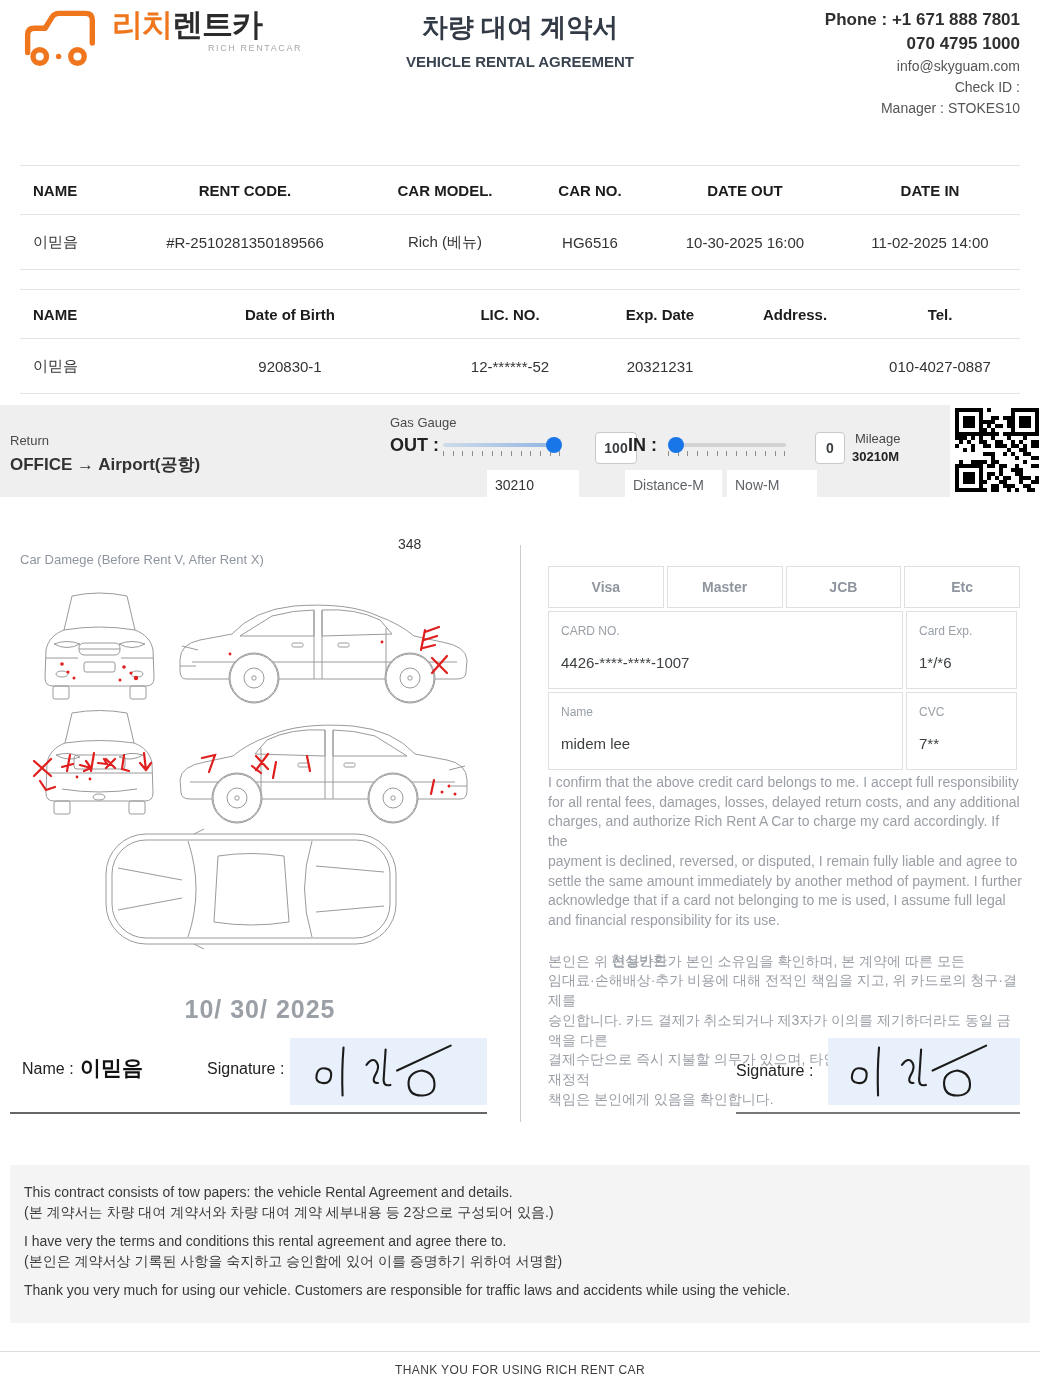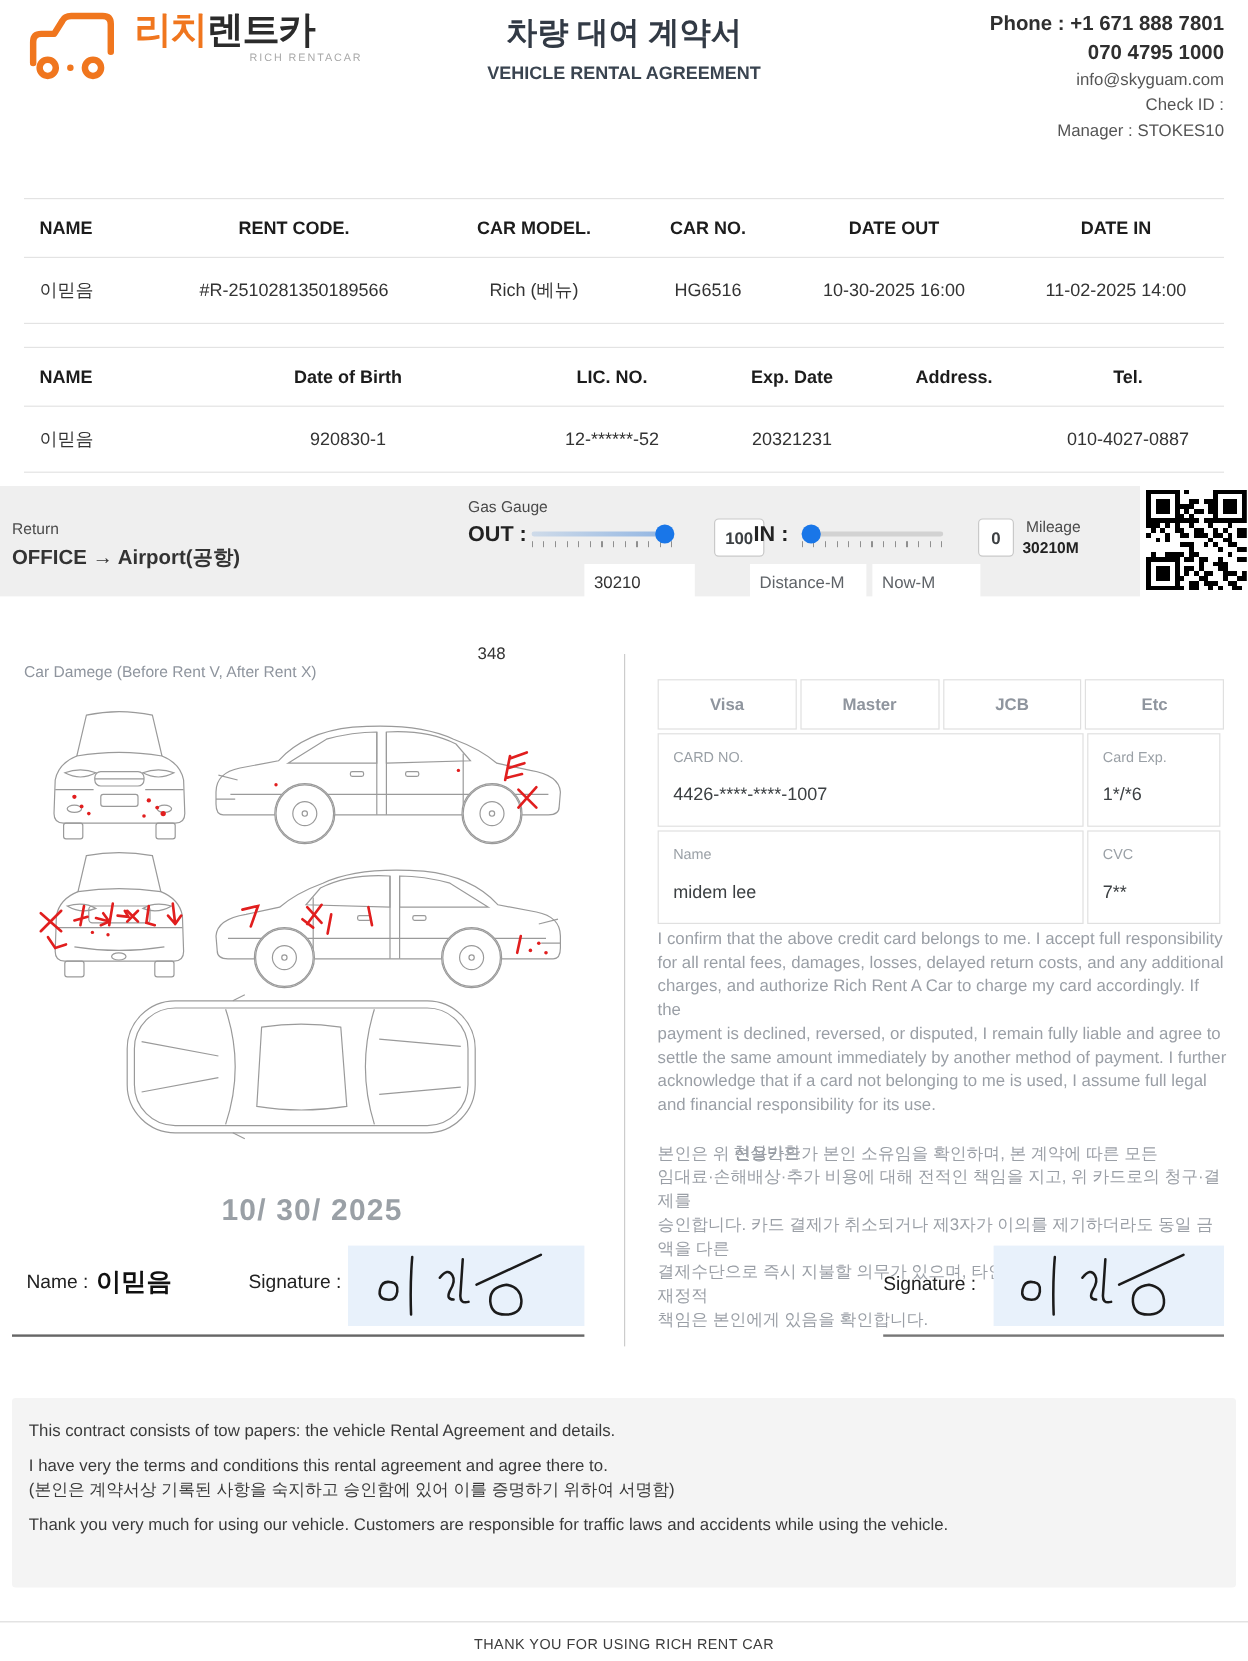--- a/index.html
+++ b/index.html
@@ -518,20 +518,21 @@
           <path d="M130,34 q-15,2 -14,15 q1,12 15,11 q13,-1 12,-13 q-1,-11 -13,-13"></path>
         </g>
       </svg>
     </div>
   </div>
   <div class="underline" style="left:736px;top:1112px;width:284px;background:#777;"></div>
 
   <div class="foot-block">
     <div class="foot-pair">
       <div>This contract consists of tow papers: the vehicle Rental Agreement and details.</div>
+      <div>(본 계약서는 차량 대여 계약서와 차량 대여 계약 세부내용 등 2장으로 구성되어 있음.)</div>
     </div>
     <div class="foot-pair">
       <div>I have very the terms and conditions this rental agreement and agree there to.</div>
       <div>(본인은 계약서상 기록된 사항을 숙지하고 승인함에 있어 이를 증명하기 위하여 서명함)</div>
     </div>
     <div class="foot-pair">
       <div>Thank you very much for using our vehicle. Customers are responsible for traffic laws and accidents while using the vehicle.</div>
     </div>
   </div>
 

